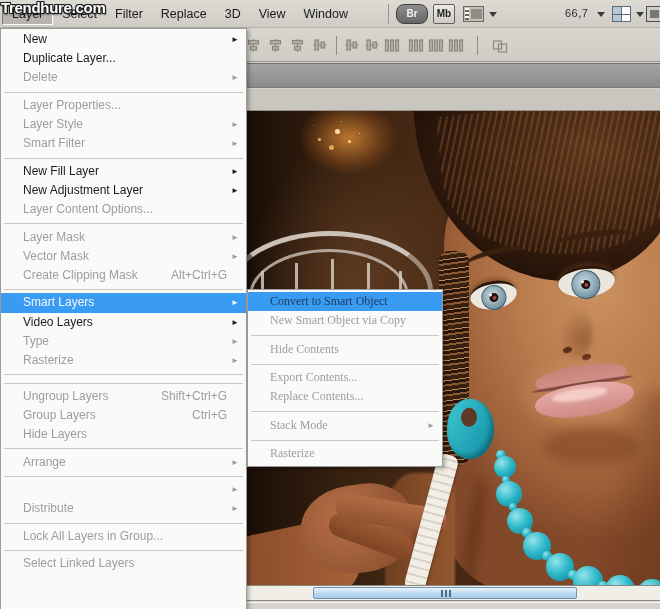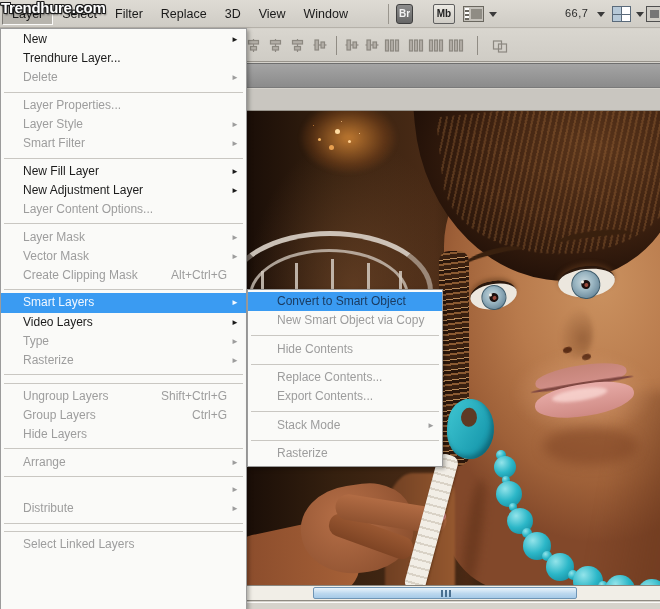--- a/index.html
+++ b/index.html
@@ -9,21 +9,21 @@
   .app *{box-sizing:border-box;position:absolute;}
 
   
   .menubar{left:0;top:0;width:660px;height:28px;background:linear-gradient(#dedbd4,#cfccc5);
            border-bottom:1px solid #b5b1a9;z-index:5;}
   .mb-item{position:relative;display:inline-block;float:left;height:21px;line-height:21px;
            margin-top:4px;padding:0 9px;font-size:12.5px;color:#1a1a1a;}
   .mb-item.active{background:#b7b4ad;border:1px solid #7d7a74;
                   border-right-color:#fbfaf8;border-bottom-color:#fbfaf8;line-height:19px;}
   .mb-sep{left:388px;top:4px;width:1px;height:20px;background:#9a968e;}
-  .btn-br{left:396px;top:4px;width:17px;height:20px;border:1px solid #3f3f3f;border-radius:3px;
+  .btn-br{left:396px;top:4px;width:32px;height:20px;border:1px solid #3f3f3f;border-radius:8px;
           background:linear-gradient(#8d8d8d,#666);color:#f2f2f2;font-size:10px;font-weight:bold;
           text-align:center;line-height:18px;}
   .btn-mb{left:433px;top:4px;width:22px;height:20px;border:1px solid #5f5f5f;border-radius:2px;
           background:linear-gradient(#eceae4,#cfccc5);color:#222;font-size:10px;font-weight:bold;
           text-align:center;line-height:18px;}
   .ico-film{left:463px;top:6px;width:21px;height:16px;border:1px solid #6a675f;background:#c4c1ba;}
   .ico-film i{position:absolute;left:1px;top:1px;width:4px;height:12px;
       background:repeating-linear-gradient(#fff 0 2px,#6a675f 2px 4px);}
   .ico-film b{position:absolute;left:7px;top:2px;width:11px;height:10px;background:#8f8c84;}
   .dd{width:0;height:0;border-left:4px solid transparent;border-right:4px solid transparent;
@@ -137,21 +137,21 @@
           background:linear-gradient(#eaf4fb,#bcd8ee 55%,#a6cae7);}
   .grip{top:589.5px;width:1.5px;height:7px;background:#4a7090;z-index:5;}
   .statusstrip{left:0;top:602px;width:660px;height:7px;background:#d6d3cc;border-top:1px solid #fbfaf8;z-index:3;}
 
   
   .popup{background:#fafaf8;border:1px solid #9b9b9b;box-shadow:2px 2px 4px rgba(0,0,0,.3);}
   .menu-main{left:0;top:28px;width:247px;height:600px;z-index:30;padding-top:1px;}
   .menu-sub{left:247px;top:289px;width:196px;z-index:31;padding:2px 0;height:auto;position:absolute;}
   .mi{position:relative;display:block;height:19.2px;line-height:19.2px;font-size:12px;color:#1b1b1b;
       padding:0 20px 0 22px;white-space:nowrap;}
-  .menu-sub .mi{padding-left:29px;}
+  .menu-sub .mi{padding-left:22px;font-family:Liberation Serif, serif;}
   .mi .shortcut{position:absolute;right:19px;top:0;}
   .mi .arrow{position:absolute;right:7px;top:0;font-size:8px;}
   .mi.disabled{color:#9d9d9d;}
   .mi.highlighted{background:#3a9bf2;color:#f2f8ff;}
   .mi.highlighted-inactive{background:#3a9bf2;color:#1b3c61;}
   .msep{position:relative;display:block;height:8.3px;}
   .menu-sub .msep{height:9.3px;}
   .msep i{position:absolute;left:3px;right:3px;top:50%;border-top:1px solid #c9c7c2;}
 
   
@@ -362,21 +362,21 @@
   <div class="grip" style="left:445px;"></div>
   <div class="grip" style="left:449px;"></div>
   <div class="statusstrip"></div>
 
   <div class="popup menu-main" id="layer-menu">
       <span class="mi enabled">
         <span class="label">New</span>
         <span class="arrow">►</span>
       </span>
       <span class="mi enabled">
-        <span class="label">Trendhure Layer...</span>
+        <span class="label">Duplicate Layer...</span>
       </span>
       <span class="mi disabled">
         <span class="label">Delete</span>
         <span class="arrow">►</span>
       </span>
       <span class="msep">
         <i></i>
       </span>
       <span class="mi disabled">
         <span class="label">Layer Properties...</span>
@@ -466,20 +466,23 @@
       </span>
       <span class="mi disabled">
         <span class="arrow">►</span>
       </span>
       <span class="mi disabled">
         <span class="label">Distribute</span>
         <span class="arrow">►</span>
       </span>
       <span class="msep">
         <i></i>
+      </span>
+      <span class="mi disabled">
+        <span class="label">Lock All Layers in Group...</span>
       </span>
       <span class="msep">
         <i></i>
       </span>
       <span class="mi disabled">
         <span class="label">Select Linked Layers</span>
       </span>
     </div>
 
   <div class="popup menu-sub" id="smart-objects-submenu">
@@ -492,25 +495,25 @@
       <span class="msep">
         <i></i>
       </span>
       <span class="mi disabled">
         <span class="label">Hide Contents</span>
       </span>
       <span class="msep">
         <i></i>
       </span>
       <span class="mi disabled">
+        <span class="label">Export Contents...</span>
+      </span>
+      <span class="mi disabled">
         <span class="label">Replace Contents...</span>
       </span>
-      <span class="mi disabled">
-        <span class="label">Export Contents...</span>
-      </span>
       <span class="msep">
         <i></i>
       </span>
       <span class="mi disabled">
         <span class="label">Stack Mode</span>
         <span class="arrow">►</span>
       </span>
       <span class="msep">
         <i></i>
       </span>

